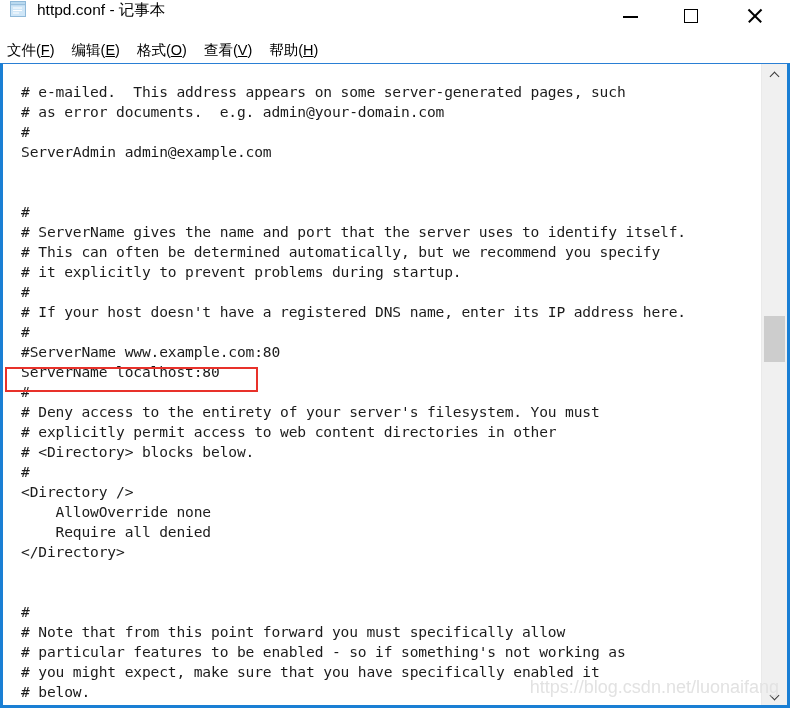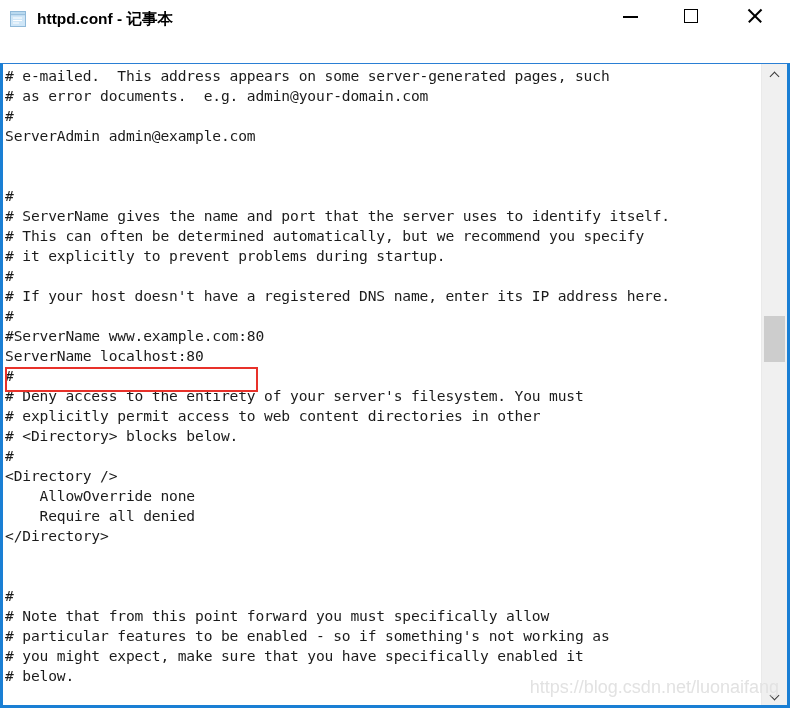--- a/index.html
+++ b/index.html
@@ -18,22 +18,20 @@
     overflow: hidden;
     box-sizing: border-box;
   }
 
   
   #titlebar {
     position: relative;
     height: 38px;
     background: #ffffff;
     display: flex;
-    align-items: center;
-    font-weight: bold;
   }
   #app-icon {
     width: 19px;
     height: 19px;
     margin-left: 9px;
     margin-right: 9px;
     flex: none;
     position: relative;
   }
   #title-text {
@@ -120,21 +118,21 @@
   #editor {
     position: absolute;
     left: 0;
     top: 0;
     right: 26px;
     bottom: 0;
     overflow: hidden;
     background: #ffffff;
   }
   #editor-text {
-    margin: 0;
+    margin: 16px;
     padding: 2px 0 0 2px;
     font-family: "DejaVu Sans Mono", monospace;
     font-size: 14.6px;
     line-height: 20px;
     color: #1b1b1b;
     white-space: pre-wrap;
     word-break: break-word;
     letter-spacing: -0.15px;
   }
 
@@ -230,20 +228,27 @@
       <span class="glyph minimize"></span>
     </div>
     <div class="win-btn" id="btn-max">
       <span class="glyph maximize"></span>
     </div>
     <div class="win-btn" id="btn-close">
       <span class="glyph close"></span>
     </div>
   </div>
 
+  <div id="menubar">
+    <div class="menu-item"><span>文件</span>(<span class="accel">F</span>)</div>
+    <div class="menu-item"><span>编辑</span>(<span class="accel">E</span>)</div>
+    <div class="menu-item"><span>格式</span>(<span class="accel">O</span>)</div>
+    <div class="menu-item"><span>查看</span>(<span class="accel">V</span>)</div>
+    <div class="menu-item"><span>帮助</span>(<span class="accel">H</span>)</div>
+  </div>
 
   <div id="textarea-wrap">
 
     <div id="editor">
       <pre id="editor-text"># e-mailed.  This address appears on some server-generated pages, such
 # as error documents.  e.g. admin@your-domain.com
 #
 ServerAdmin admin@example.com
 
 

